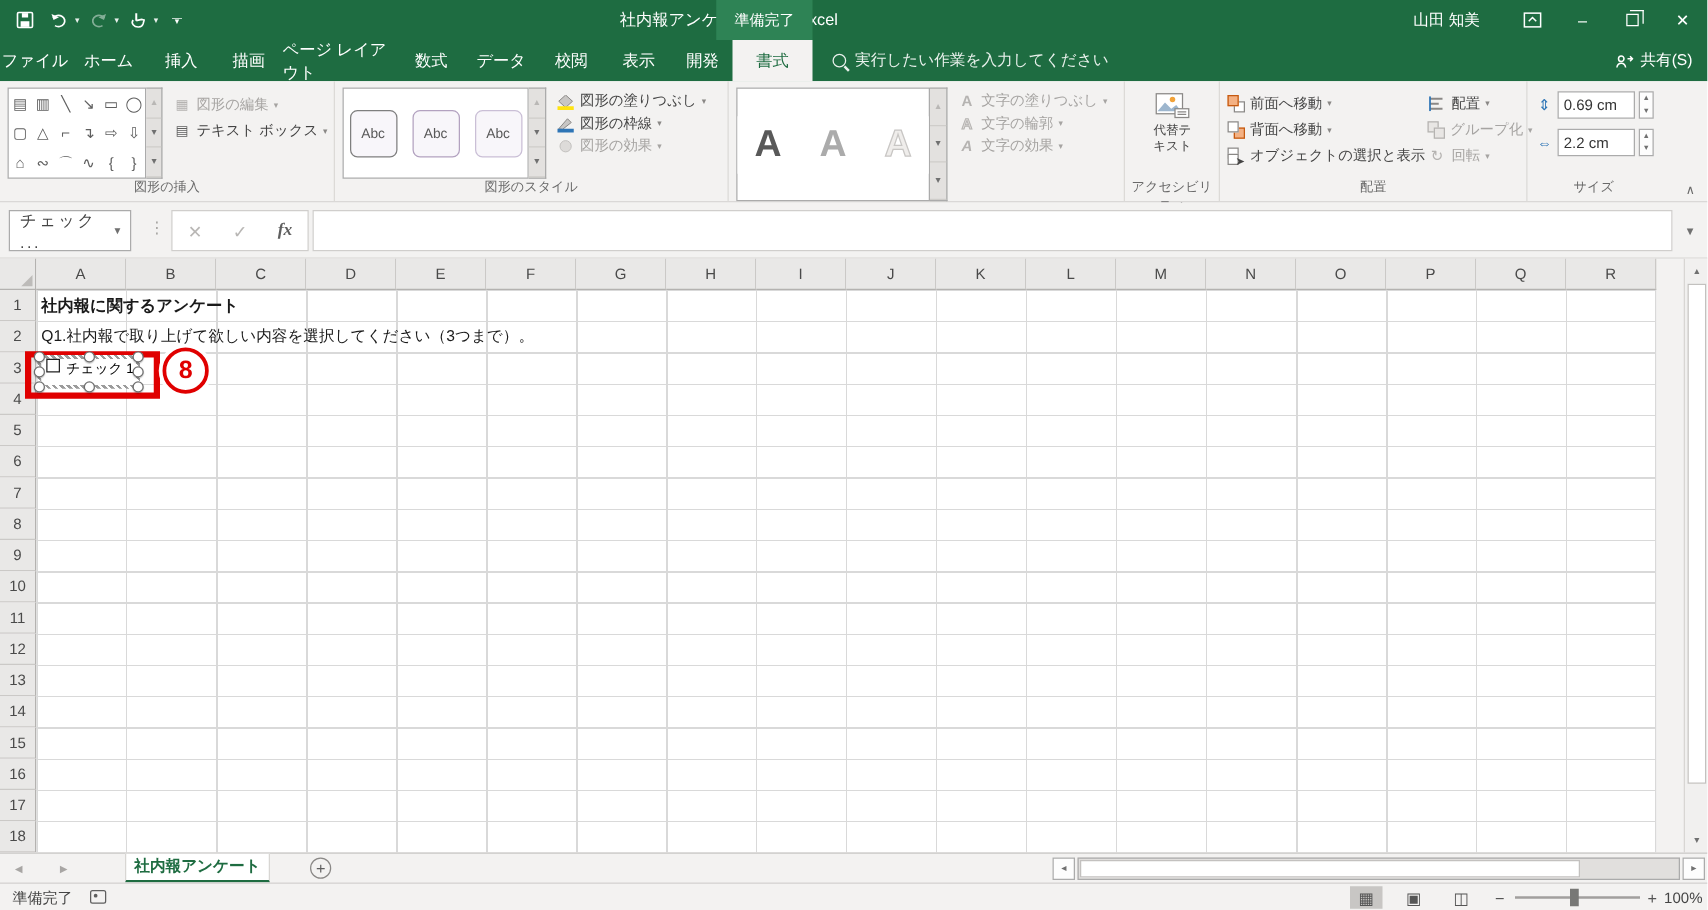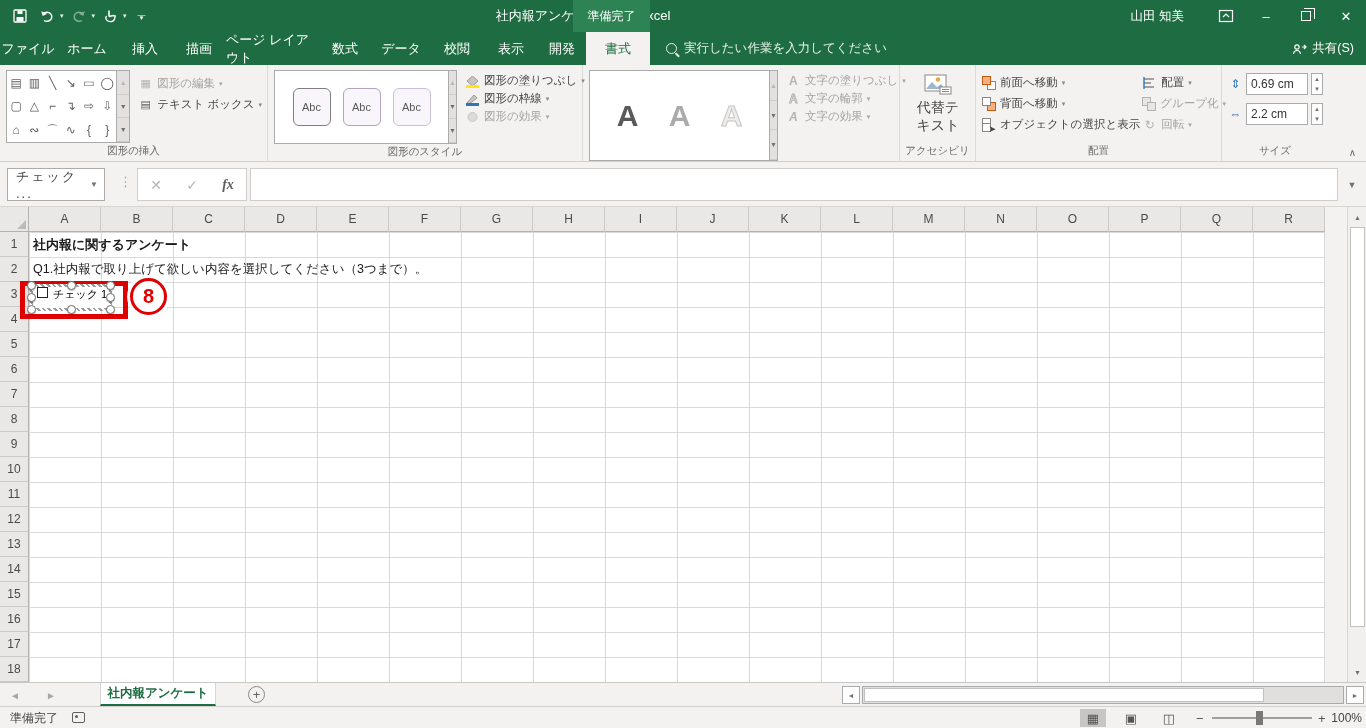--- a/index.html
+++ b/index.html
@@ -37,27 +37,27 @@
   .gallery-scroll { width:14px; display:flex; flex-direction:column; border:1px solid #ABABAB; border-left:none; background:#E3E1DF; }
   .gallery-scroll span { flex:1; display:flex; align-items:center; justify-content:center; font-size:7px; color:#707070; border-bottom:1px solid #cfcdca; }
   .gallery-scroll span.dim { color:#b9b7b5; }
   .shape-gallery { width:122px; background:#fff; border:1px solid #ABABAB; display:grid; grid-template-columns:repeat(6,1fr); grid-template-rows:repeat(3,1fr); }
   .shape-cell { display:flex; align-items:center; justify-content:center; font-size:12px; color:#5f5f5f; }
   .g1col { display:flex; flex-direction:column; justify-content:flex-start; gap:6px; padding:6px 0 0 8px; }
   .ribtn { display:flex; align-items:center; gap:4px; font-size:11.5px; color:#444; white-space:nowrap; }
   .ribtn .car { font-size:7px; color:#8a8886; }
   .ribtn.disabled, .ribtn.disabled .car { color:#A6A4A2; }
   .icbox { width:15px; height:15px; display:flex; align-items:center; justify-content:center; flex:none; }
-  .style-gallery { background:#fff; border:1px solid #ABABAB; display:flex; align-items:center; padding:13px; gap:3px; }
+  .style-gallery { background:#fff; border:1px solid #ABABAB; display:flex; align-items:center; padding:0; gap:3px; }
   .abc-thumb { width:47px; height:46px; display:flex; align-items:center; justify-content:center; }
   .abc-inner { width:38px; height:38px; border-radius:6px; display:flex; align-items:center; justify-content:center; font-size:11px; color:#595959; background:#F8F6FA; }
   .a-thumb { width:49px; height:46px; display:flex; align-items:center; justify-content:center; font-size:30px; font-weight:bold; background:#fff; }
   .btncol { display:flex; flex-direction:column; justify-content:flex-start; gap:3px; padding:3px 0 0 8px; }
   .colorbar { position:absolute; left:1px; right:1px; bottom:0; height:3px; }
-  .alt-btn { width:64px; display:flex; flex-direction:column; align-items:center; font-size:14px; color:#444; padding-top:3px; line-height:1.25; }
+  .alt-btn { width:64px; display:flex; flex-direction:column; align-items:center; font-size:10px; color:#444; padding-top:3px; line-height:1.25; }
   .ic2sq { position:relative; width:14px; height:14px; flex:none; }
   .ic2sq i { position:absolute; width:9px; height:9px; border:1px solid #8a8886; background:#fff; }
   .ic2sq i.f { background:#F4B183; border-color:#C55A11; }
   .ic2sq.dim i { border-color:#b5b3b1; background:#e8e6e4; }
   .arr-col { display:flex; flex-direction:column; gap:6px; padding-top:5px; }
   .size-row { display:flex; align-items:center; gap:3px; }
   .size-input { width:62px; height:22px; border:1px solid #ABABAB; background:#fff; font-size:12px; padding:0 4px; font-family:"Liberation Sans",sans-serif; color:#333; }
   .stepper { width:13px; height:22px; border:1px solid #ABABAB; background:#FDFDFD; display:flex; flex-direction:column; }
   .stepper span { flex:1; font-size:6px; color:#707070; display:flex; align-items:center; justify-content:center; }
   .collapse-ribbon { position:absolute; right:10px; bottom:3px; font-size:10px; color:#696969; }

